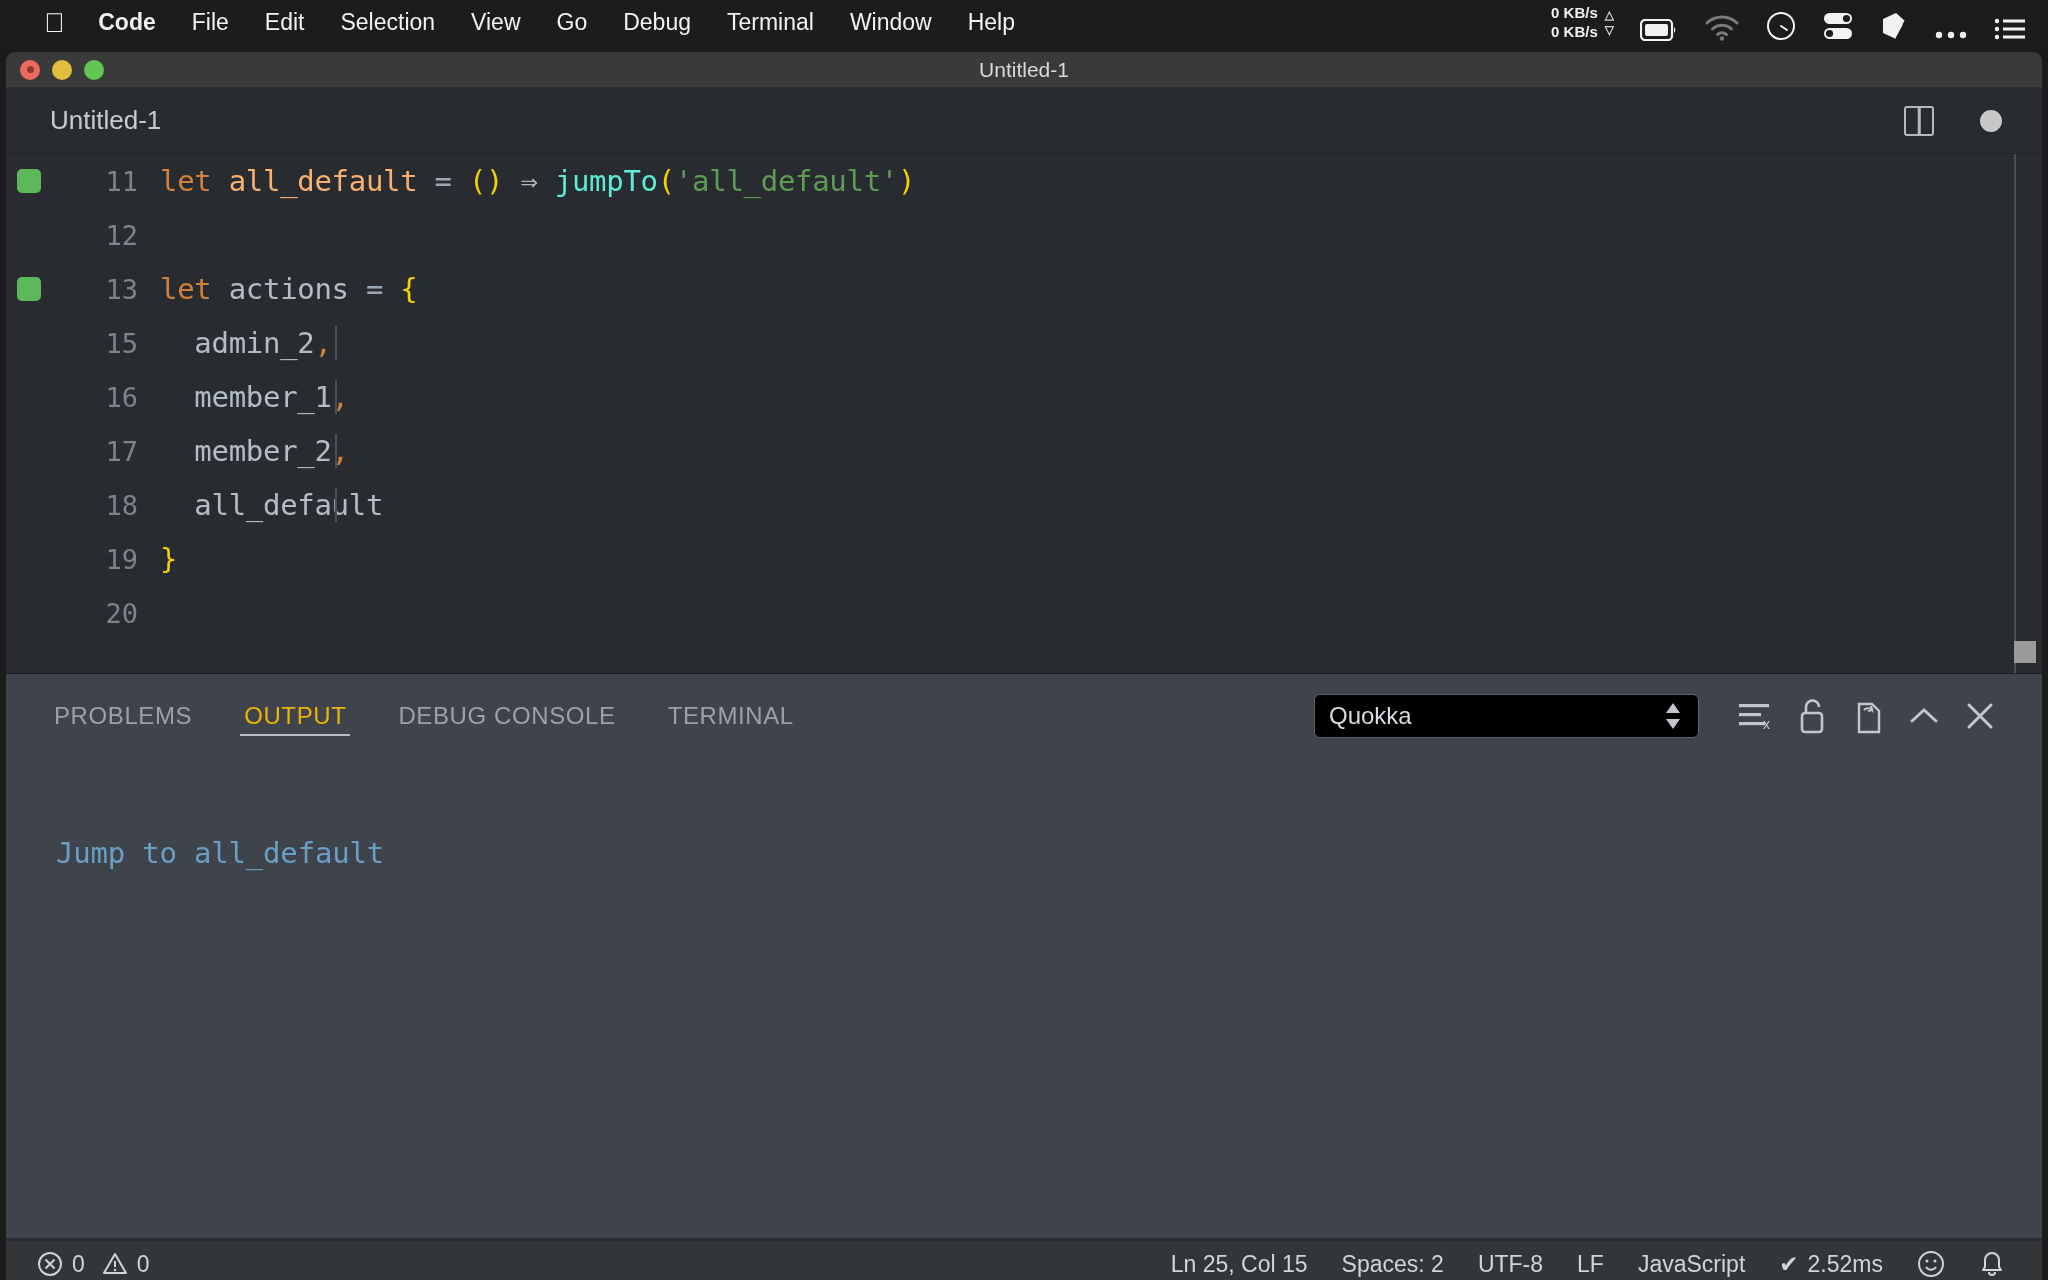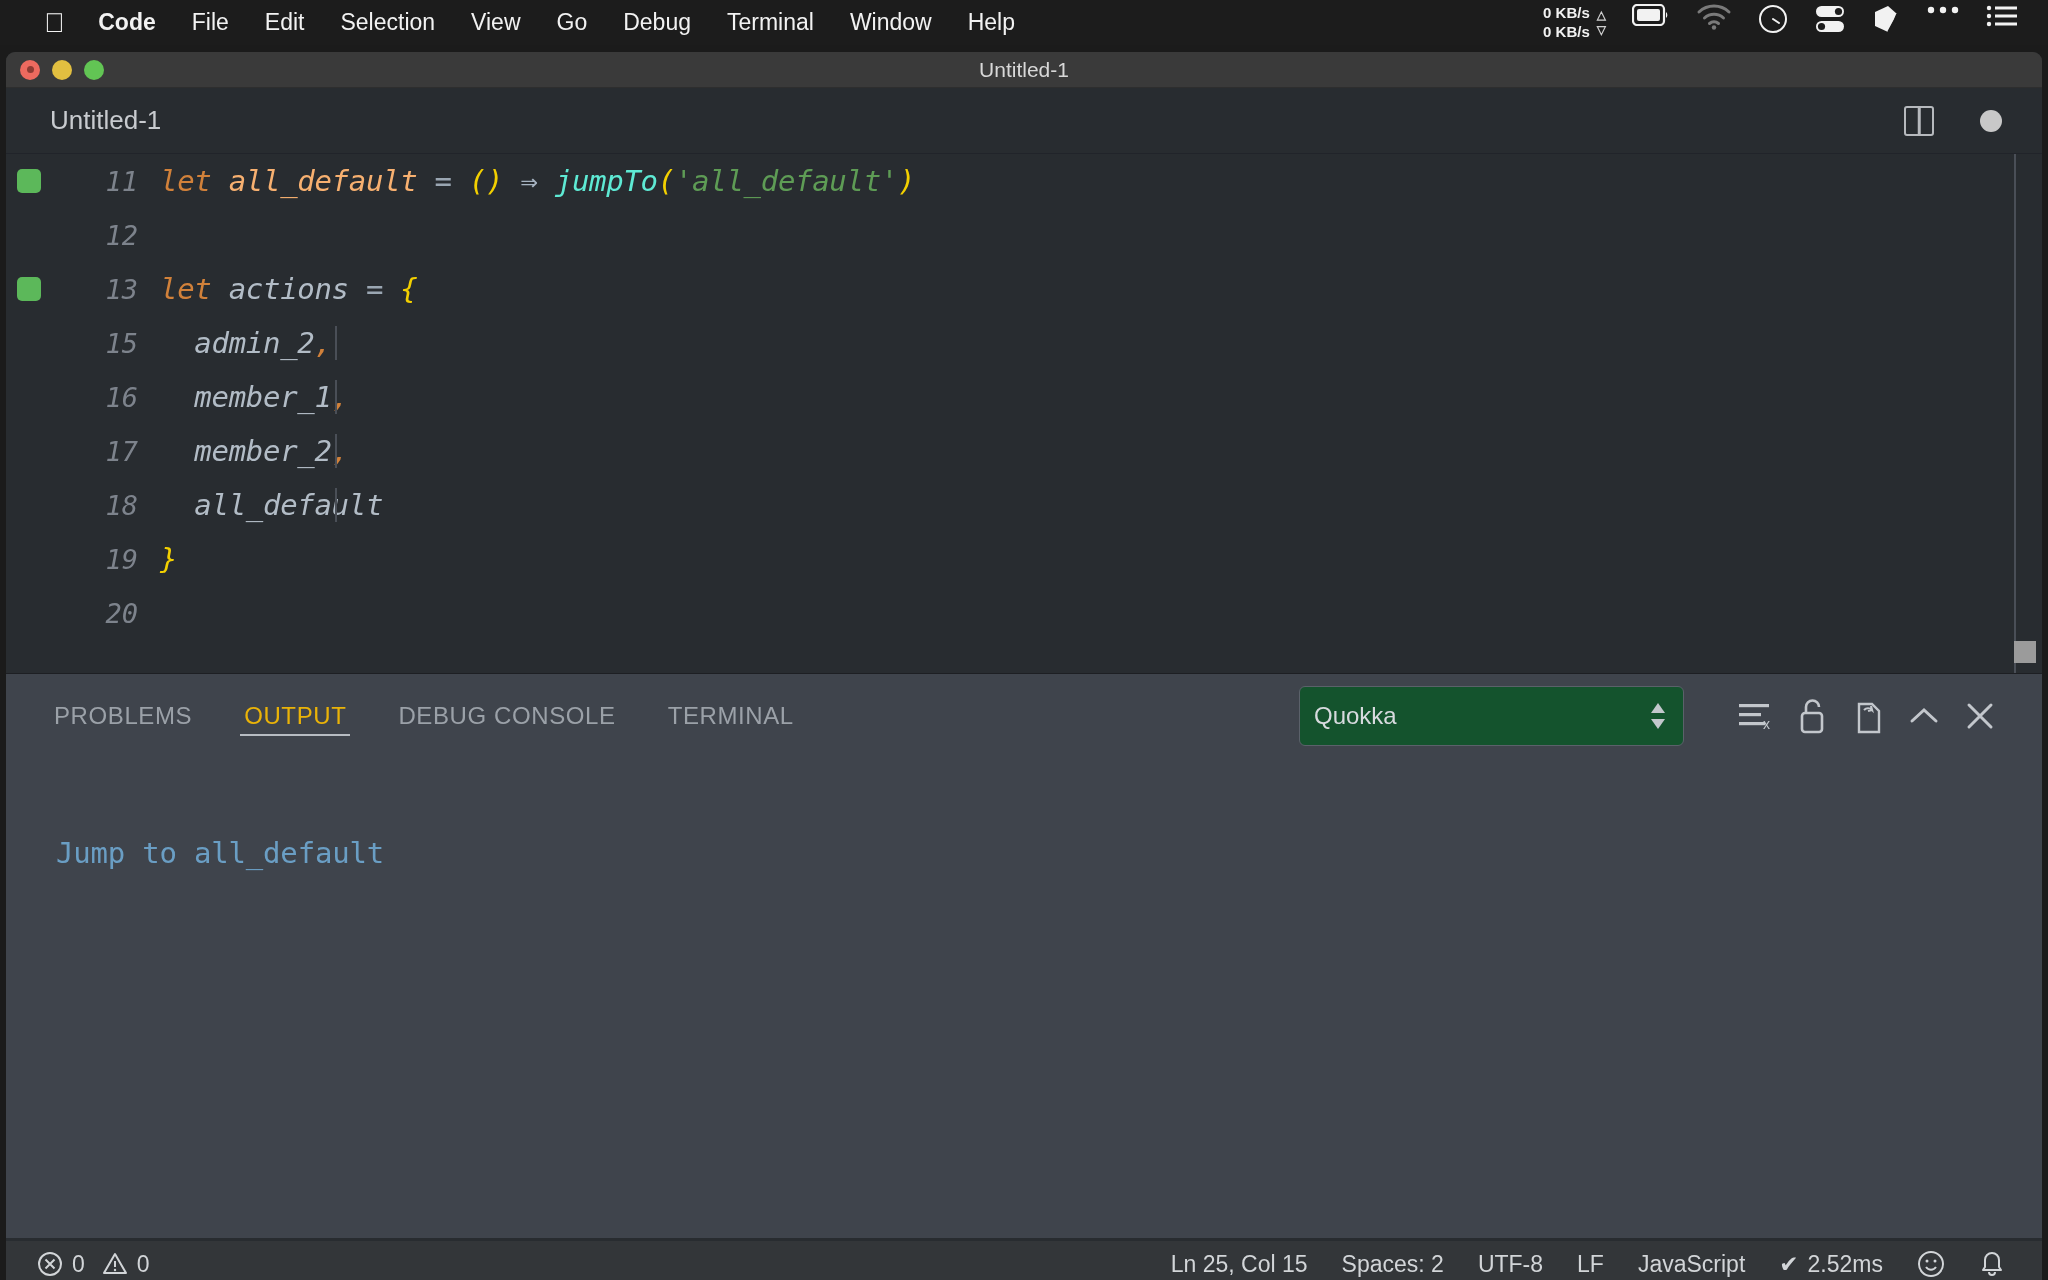--- a/index.html
+++ b/index.html
@@ -18,22 +18,22 @@
     display: flex; align-items: center;
     color: #f2f2f2;
   }
   #menu-left { display: flex; align-items: center; padding-left: 28px; gap: 0; }
   .menu-item {
     font-size: 23px; padding: 0 18px; white-space: nowrap; line-height: 45px;
   }
   .menu-item.bold { font-weight: bold; text-align: center; }
   #apple-logo { font-size: 27px; padding: 0 16px; line-height: 40px; }
   #menu-right {
-    margin-left: auto; display: flex; align-items: flex-start;
-    padding-right: 30px; gap: 26px;
+    margin-left: auto; display: flex; align-items: flex-end;
+    padding-right: 22px; gap: 26px;
   }
   #netspeed {
     display: flex; align-items: center; gap: 7px;
     font-size: 15px; line-height: 1.25; font-weight: bold;
   }
   #netspeed .rates { text-align: right; }
   #netspeed .tris { display: flex; flex-direction: column; font-size: 12px; line-height: 1.25; color:#cfcfcf;}
   .mb-icon { display: flex; align-items: center; justify-content: center; }
 
   
@@ -81,21 +81,20 @@
   #split-icon { width: 30px; height: 30px; border: 2.5px solid #b6b9bd; border-radius: 3px; position: relative; }
   #split-icon::after { content:""; position:absolute; left:50%; top:0; bottom:0; width:2.5px; background:#b6b9bd; transform: translateX(-50%); }
   #dirty-dot { width: 22px; height: 22px; border-radius: 50%; background: #c8c8c8; }
 
   
   #editor {
     position: relative;
     height: 519px;
     background: #282c30;
     overflow: hidden;
-    font-style: italic;
   }
   .code-line {
     display: flex; align-items: center;
     height: 54px; position: relative;
   }
   .gutter-mark {
     width: 46px; display: flex; align-items: center; justify-content: center;
     flex: 0 0 46px;
   }
   .cov { width: 24px; height: 24px; border-radius: 5px; background: #5cb85a; }
@@ -151,24 +150,24 @@
     padding: 0 4px; margin-right: 44px; height: 76px;
     display: flex; align-items: center; position: relative;
   }
   .panel-tab.active { color: #eab308; }
   .panel-tab.active::after {
     content: ""; position: absolute; left: 0; right: 0; bottom: 18px;
     height: 2px; background: #b7bcc2;
   }
   #panel-right { margin-left: auto; display: flex; align-items: center; gap: 0; }
   #quokka-select {
-    width: 385px; height: 60px; border: 1.5px solid #5b616a; border-radius: 6px;
-    background: #14532d; color: #d7dade; font-size: 24px;
+    width: 385px; height: 44px; border: 1.5px solid #5b616a; border-radius: 6px;
+    background: #000000; color: #d7dade; font-size: 24px;
     display: flex; align-items: center; padding: 0 14px; position: relative;
-    margin-right: 44px;
+    margin-right: 29px;
   }
   #quokka-spin {
     position: absolute; right: 16px; top: 50%; transform: translateY(-50%);
     display: flex; flex-direction: column; gap: 4px; line-height: 0;
   }
   .panel-act { width: 56px; height: 56px; display: flex; align-items: center; justify-content: center; }
   #panel-body {
     flex: 1; padding: 46px 0 0 50px; overflow: hidden;
     font-family: "DejaVu Sans Mono", monospace;
     font-size: 29px; color: #6a9ec4; letter-spacing: -0.2px;

